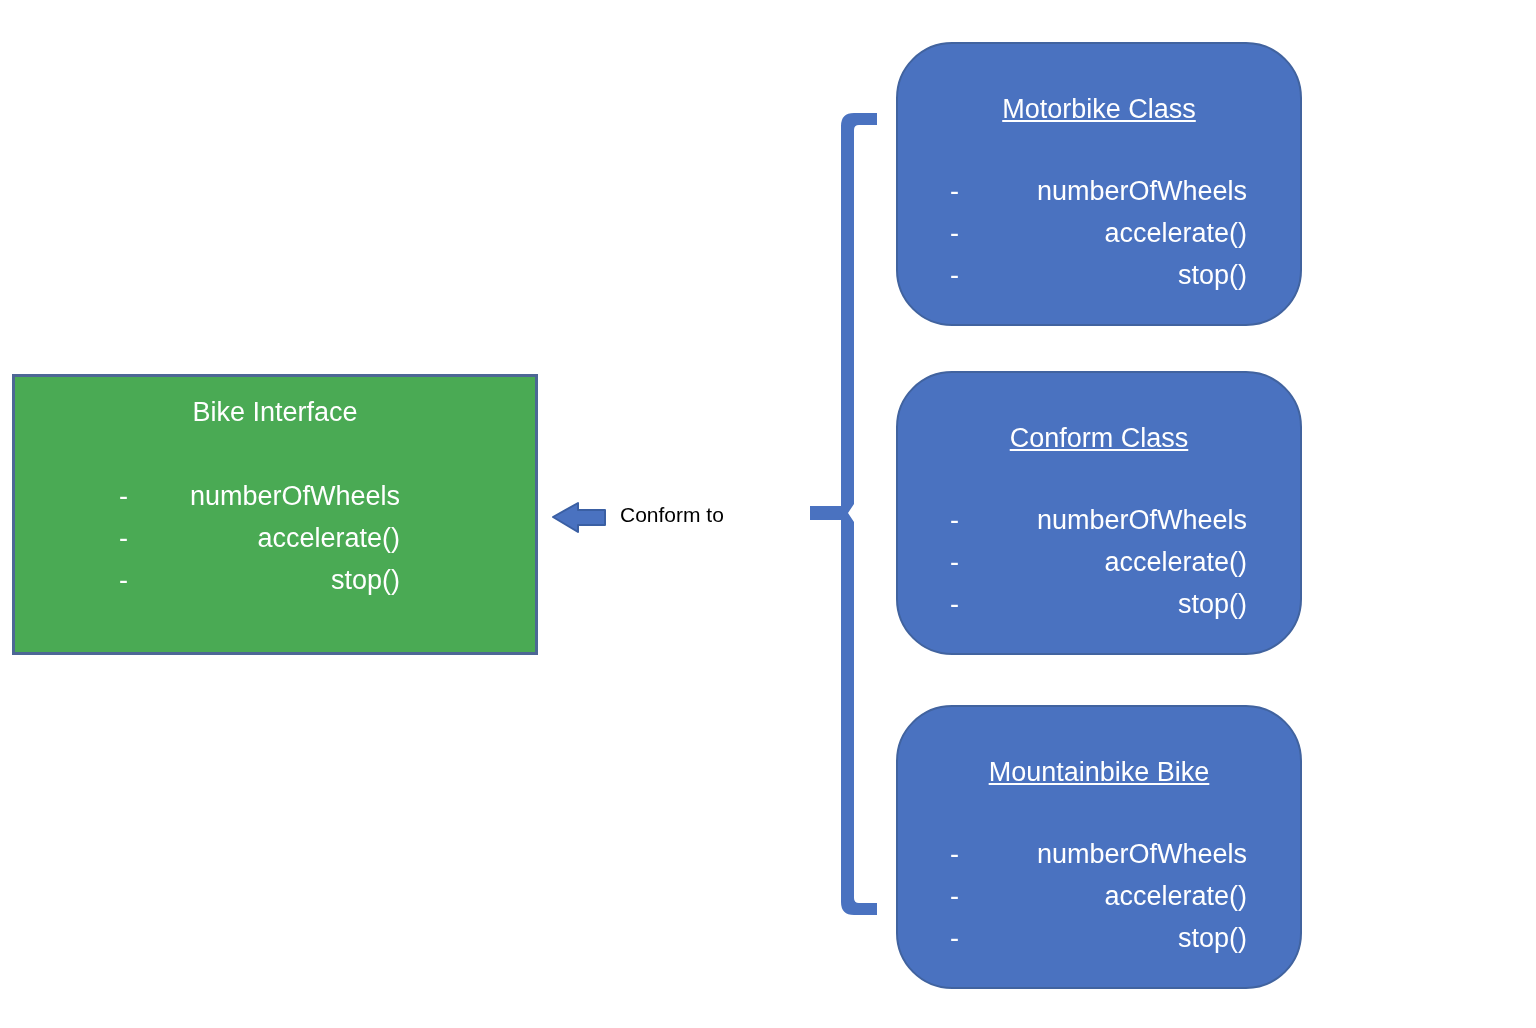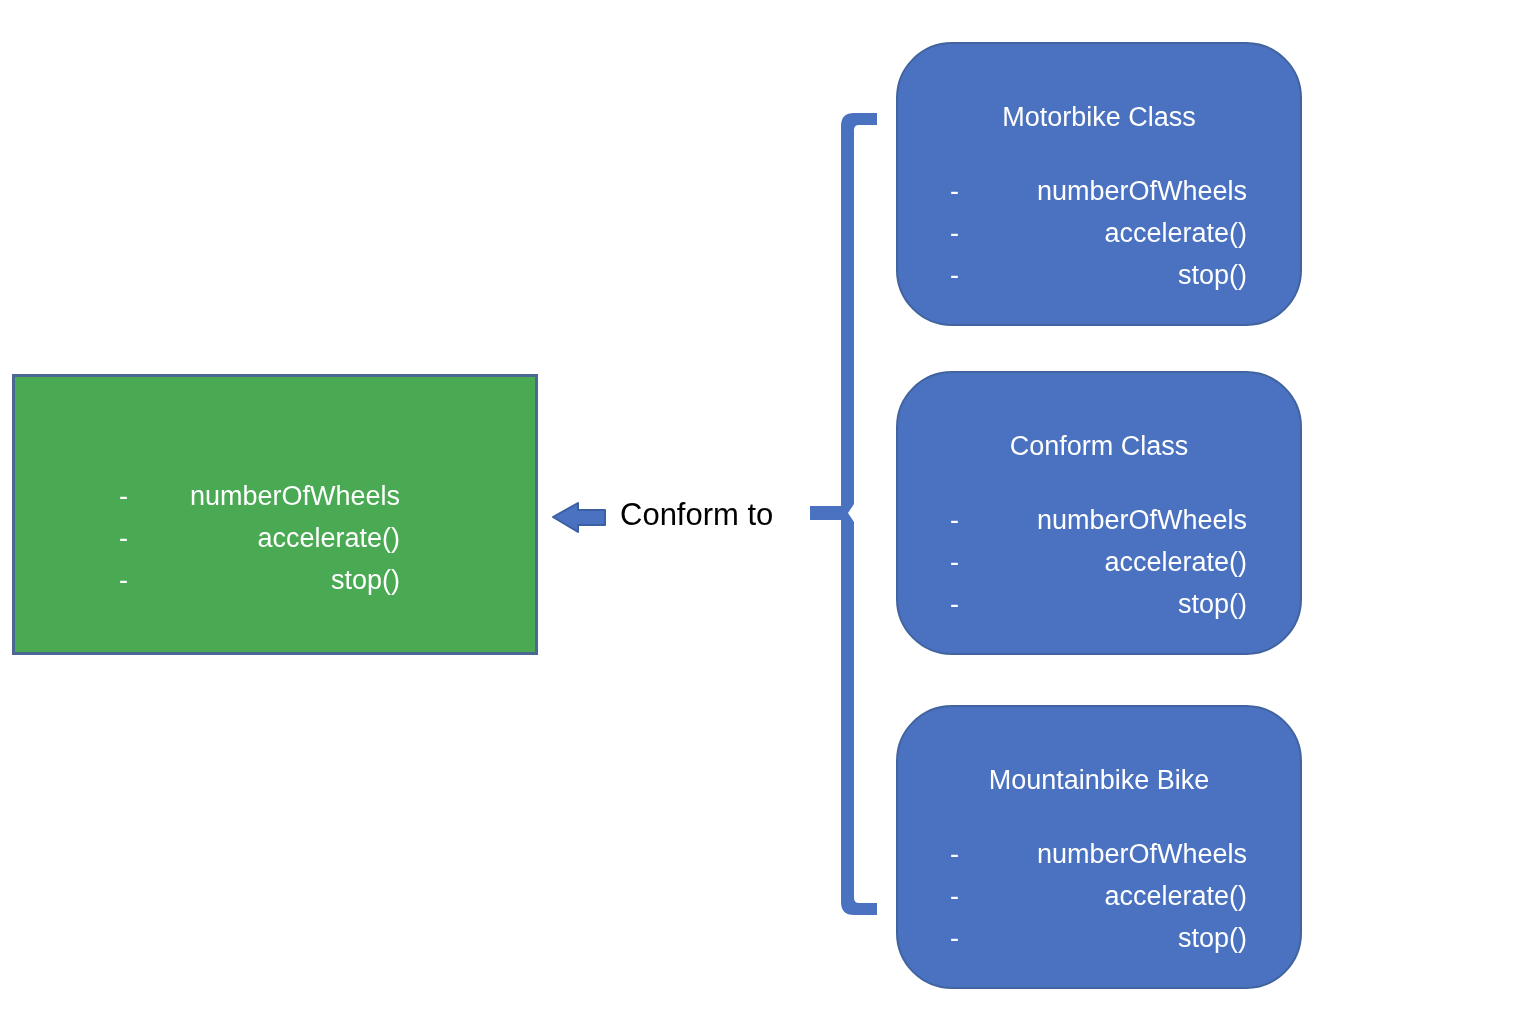--- a/index.html
+++ b/index.html
@@ -42,21 +42,21 @@
   .box-title {
     position: absolute;
     left: 0;
     width: 100%;
     text-align: center;
     font-size: 27px;
     line-height: 34px;
     white-space: nowrap;
   }
   .interface-box .box-title { top: 18px; }
-  .class-box .box-title { top: 56px; }
+  .class-box .box-title { top: 48px; text-decoration: underline; }
   .member-list {
     position: absolute;
     font-size: 27px;
   }
   .interface-box .member-list {
     top: 98px;
     left: 104px;
     width: 281px;
   }
   .class-box .member-list {
@@ -69,38 +69,39 @@
     justify-content: space-between;
     align-items: baseline;
     height: 42px;
     line-height: 42px;
     white-space: nowrap;
   }
   .relation-label {
     position: absolute;
     left: 620px;
     top: 499px;
-    font-size: 31px;
+    font-size: 21px;
     line-height: 32px;
     color: var(--label-text, #000000);
     white-space: nowrap;
   }
   .connector-svg {
     position: absolute;
     display: block;
   }
   .brace-svg { left: 805px; top: 108px; }
   .arrow-svg { left: 548px; top: 496px; }
 </style>
 </head>
 <body>
 
 <div class="canvas">
 
   <div class="box interface-box">
+    <div class="box-title">Bike Interface</div>
     <div class="member-list">
       <div class="member-row">
         <span>-</span>
         <span>numberOfWheels</span>
       </div>
       <div class="member-row">
         <span>-</span>
         <span>accelerate()</span>
       </div>
       <div class="member-row">

